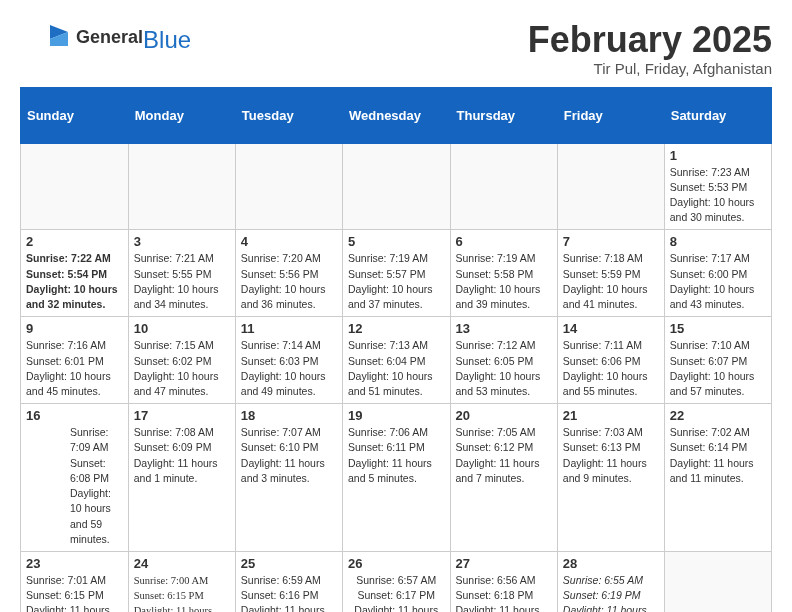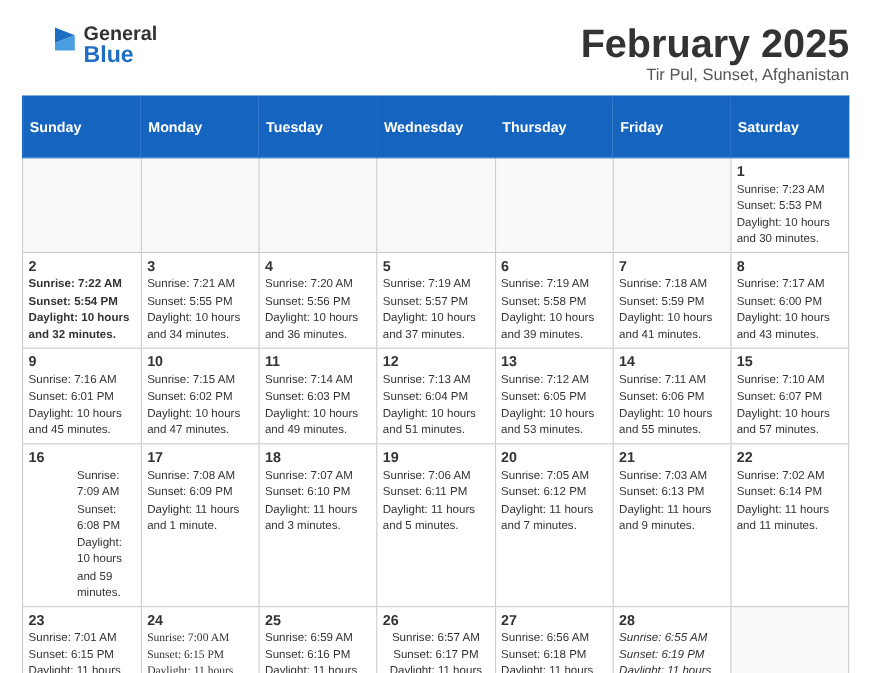--- a/index.html
+++ b/index.html
@@ -72,52 +72,52 @@
       display: flex;
       align-items: center;
       gap: 6px;
     }
     .logo-svg {
       width: 50px;
       height: 40px;
     }
     .logo-label {
       display: flex;
-      flex-direction: column;
+      flex-direction: row;
       line-height: 1;
     }
     .logo-label .gen {
       font-size: 18px;
       font-weight: bold;
       color: #333;
     }
     .logo-label .blue-text {
-      font-size: 21px;
-      font-weight: bold;
+      font-size: 24px;
+      font-weight: normal;
       color: #1e6fc4;
     }
   </style>
 </head>
 <body>
 
 <div class="header">
   <div class="logo-wrapper">
     <svg class="logo-svg" viewBox="0 0 50 40">
 
       <polygon points="30,5 48,12 30,19" fill="#1e6fc4"></polygon>
       <polygon points="30,19 48,12 48,26 30,26" fill="#4a9de0"></polygon>
     </svg>
     <div class="logo-label">
       <span class="gen">General</span>
       <span class="blue-text">Blue</span>
     </div>
   </div>
   <div class="title-block">
     <div class="month-title">February 2025</div>
-    <div class="location-title">Tir Pul, Sunset, Afghanistan</div>
+    <div class="location-title">Tir Pul, Friday, Afghanistan</div>
   </div>
 </div>
 
 <table class="calendar">
   <thead>
     <tr>
     <th>Sunday</th>
         <th>Monday</th>
         <th>Tuesday</th>
         <th>Wednesday</th>

